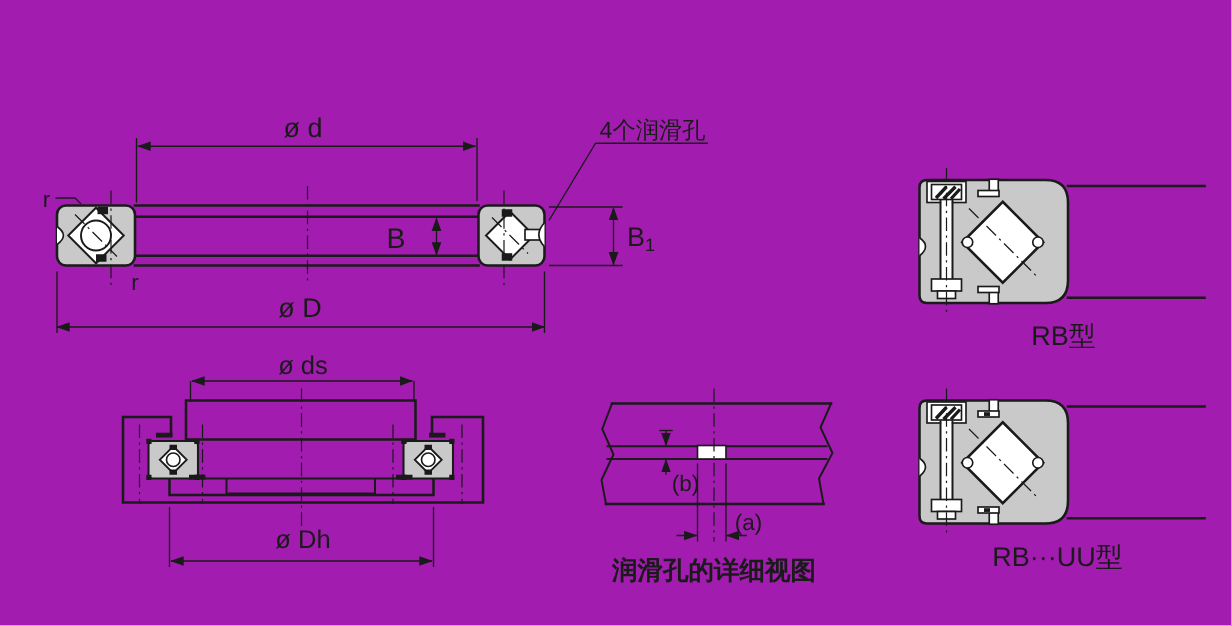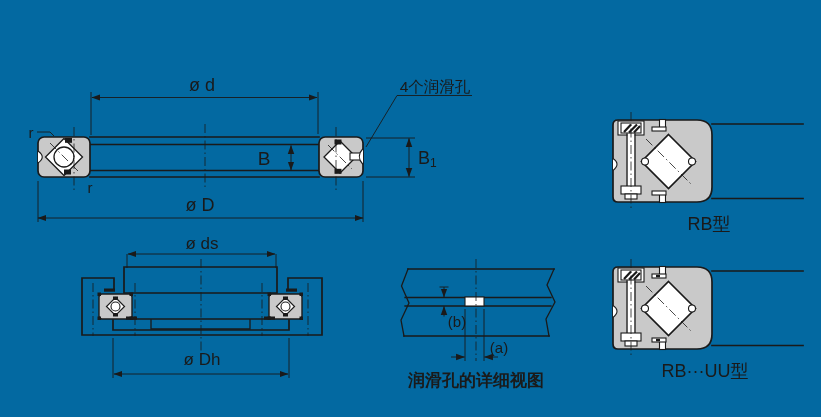--- a/index.html
+++ b/index.html
@@ -1,16 +1,16 @@
 <!DOCTYPE html>
 <html><head>
 <meta charset="utf-8">
 <style>
   html,body{margin:0;padding:0;background:#ffffff;}
-  .stage{position:relative;width:821px;height:417px;background:#0369a1;overflow:hidden;
+  .stage{position:relative;width:821px;height:417px;background:#a21caf;overflow:hidden;
          font-family:"Liberation Sans","DejaVu Sans",sans-serif;}
   svg{position:absolute;left:0;top:0;}
   
   .ln{stroke:#1a1a1a;stroke-width:1.7;fill:none;stroke-linecap:square;}
   .md{stroke:#1a1a1a;stroke-width:1.3;fill:none;stroke-linecap:square;}
   .tn{stroke:#1a1a1a;stroke-width:0.9;fill:none;}
   .cl{stroke:#1a1a1a;stroke-width:0.8;fill:none;stroke-dasharray:9 3 1.5 3;}
   .gray{fill:#c9c9c9;stroke:#1a1a1a;stroke-width:1.7;}
   .wht{fill:#ffffff;stroke:#1a1a1a;stroke-width:1.3;}
   .whtThin{fill:#ffffff;stroke:#1a1a1a;stroke-width:1.1;}

